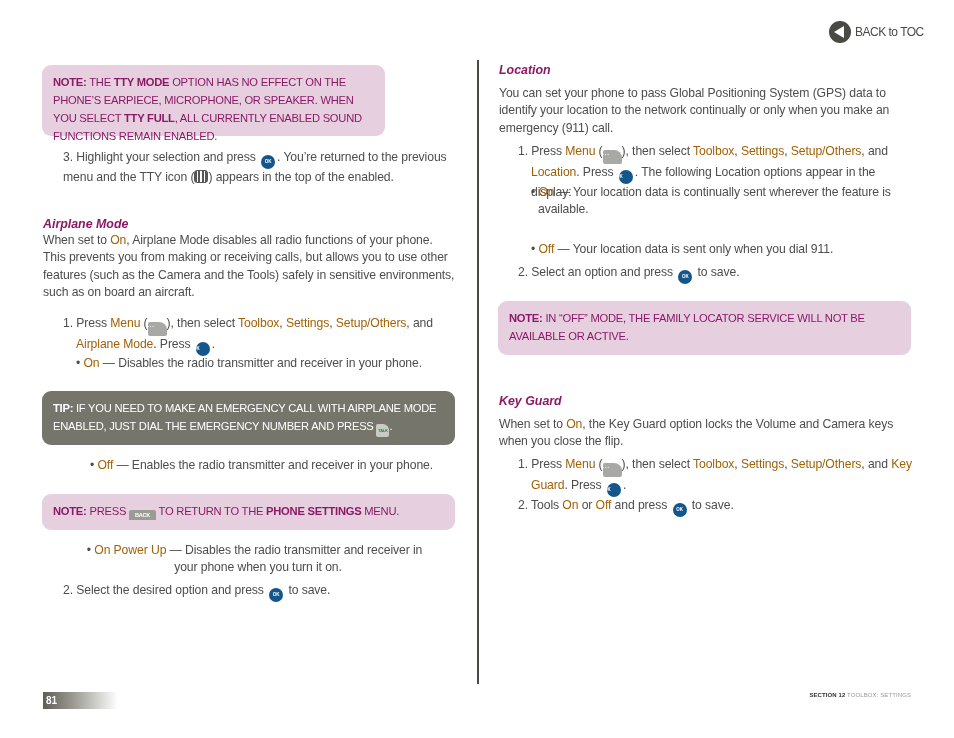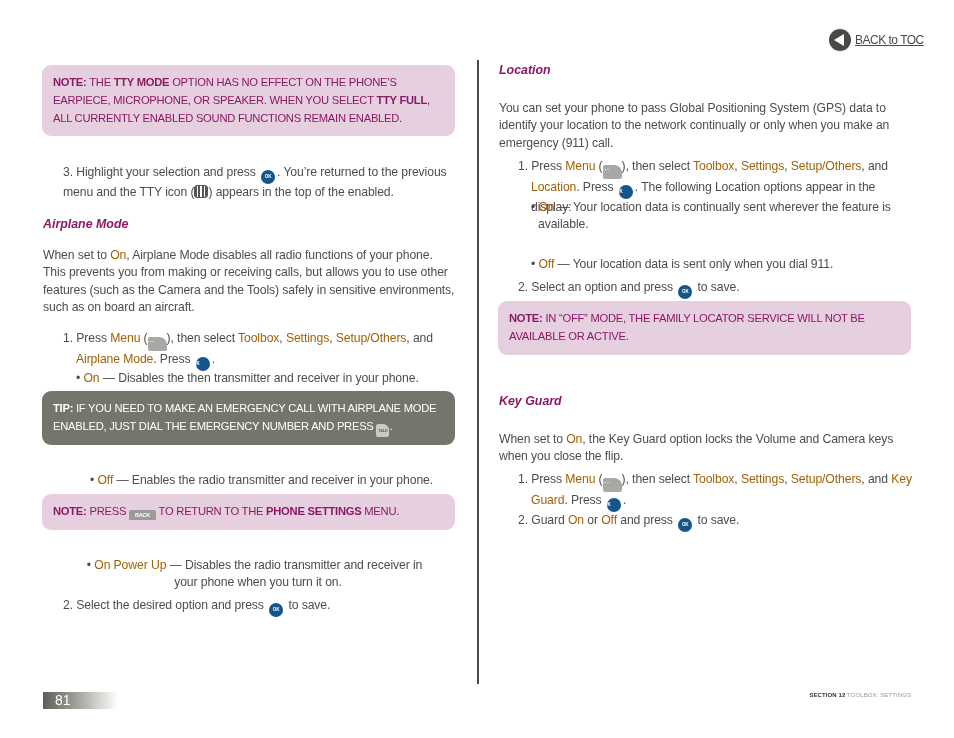--- a/index.html
+++ b/index.html
@@ -3,21 +3,21 @@
 <meta charset="utf-8">
 <style>
   html, body { margin: 0; padding: 0; }
   body {
     width: 954px; height: 738px; position: relative; overflow: hidden;
     background: #ffffff;
     font-family: "Liberation Sans", "DejaVu Sans", sans-serif;
     color: #4a4a4a;
   }
   .abs { position: absolute; }
-  .p { font-size: 12.2px; line-height: 17.4px; color: #4d4d4d; letter-spacing: -0.1px; margin-top: 15px; }
+  .p { font-size: 12.2px; line-height: 17.4px; color: #4d4d4d; letter-spacing: -0.1px; }
   .b { color: #a16207; }
   .h { font-size: 12.4px; font-weight: bold; font-style: italic; color: #8b1a66; }
   .note {
     position: absolute; background: #e6cfdf; border-radius: 9px;
     color: #8b1a66; font-family: "Liberation Sans Narrow", "Liberation Sans", sans-serif;
     font-size: 11.2px; line-height: 18px; text-transform: uppercase;
     letter-spacing: -0.25px; box-sizing: border-box; padding: 8px 11px;
   }
   .note b { font-weight: bold; }
   .tip {
@@ -44,45 +44,45 @@
     display: inline-block; width: 27px; height: 10px; background: #9b9b95;
     color: #fff; font-size: 5.5px; font-weight: bold; line-height: 11px; text-align: center;
     border-radius: 2px 2px 0 0; vertical-align: -2px;
   }
   .talk {
     display: inline-block; width: 13px; height: 13px; background: #c8cbc4;
     color: #2d8a3a; font-size: 4px; font-weight: bold; line-height: 13px; text-align: center;
     border-radius: 2px 6px 2px 2px; vertical-align: -2px;
   }
   .divider { position: absolute; left: 477px; top: 60px; width: 1.5px; height: 624px; background: #4a4a44; }
-  .back-toc { position: absolute; left: 829px; top: 29px; display: flex; align-items: center; gap: 4px; text-decoration: underline; }
+  .back-toc { position: absolute; left: 829px; top: 21px; display: flex; align-items: center; gap: 4px; }
   .back-circle { width: 22px; height: 22px; border-radius: 50%; background: #4a4a44; position: relative; }
   .back-circle::after {
     content: ""; position: absolute; left: 5px; top: 5px;
     border-top: 6px solid transparent; border-bottom: 6px solid transparent; border-right: 10px solid #fff;
   }
   .back-label { font-size: 12px; color: #4a4a44; letter-spacing: -0.5px; }
   .pagenum {
     position: absolute; left: 43px; top: 692px; width: 75px; height: 17px;
     background: linear-gradient(90deg, #5e5e56 0%, #9a9a92 40%, #ffffff 100%);
-    color: #fff; font-size: 14px; font-weight: normal; line-height: 17px; padding-left: 12px; box-sizing: border-box;
+    color: #fff; font-size: 10px; font-weight: bold; line-height: 17px; padding-left: 3px; box-sizing: border-box;
   }
   .footer-sec { position: absolute; right: 43px; top: 692px; font-size: 6px; letter-spacing: 0.1px; }
   .footer-sec .s1 { color: #333; font-weight: bold; }
   .footer-sec .s2 { color: #999; }
 </style>
 </head>
 <body>
 
 <div class="back-toc">
   <div class="back-circle"></div>
   <span class="back-label">BACK to TOC</span>
 </div>
 
-<div class="note" style="left:42px; top:65px; width:413px; height:71px;">
+<div class="note" style="left:42px; top:65px; width:343px; height:71px;">
   <b>NOTE:</b><span> The </span><b>TTY Mode</b><span> option has no effect on the phone’s earpiece, microphone, or speaker. When you select </span><b>TTY Full</b><span>, all currently enabled sound functions remain enabled.</span>
 </div>
 
 <div class="abs p" style="left:63px; top:149px; width:395px;">
   <span>3.</span>
   <span>Highlight your selection and press </span><span class="ok">OK</span><span>. You’re returned to the previous menu and the TTY icon (</span><span class="tty"></span><span>) appears in the top of the enabled.</span>
 </div>
 
 <div class="abs h" style="left:43px; top:217px;">Airplane Mode</div>
 
@@ -90,21 +90,21 @@
   <span>When set to </span><span class="b">On</span><span>, Airplane Mode disables all radio functions of your phone. This prevents you from making or receiving calls, but allows you to use other features (such as the Camera and the Tools) safely in sensitive environments, such as on board an aircraft.</span>
 </div>
 
 <div class="abs p" style="left:63px; top:315px; width:395px; padding-left:13px; text-indent:-13px;">
   <span>1.</span>
   <span>Press </span><span class="b">Menu</span><span> (</span><span class="menu">···</span><span>), then select </span><span class="b">Toolbox</span>, <span class="b">Settings</span>, <span class="b">Setup/Others</span><span>, and</span>
   <span class="b">Airplane Mode</span><span>. Press </span><span class="ok">OK</span><span>.</span>
 </div>
 
 <div class="abs p" style="left:76px; top:355px; width:380px;">
-  • <span class="b">On</span><span> — Disables the then transmitter and receiver in your phone.</span>
+  • <span class="b">On</span><span> — Disables the radio transmitter and receiver in your phone.</span>
 </div>
 
 <div class="tip" style="left:42px; top:391px; width:413px; height:54px;">
   <b>TIP:</b><span> If you need to make an emergency call with Airplane Mode enabled, just dial the emergency number and press </span><span class="talk">TALK</span><span>.</span>
 </div>
 
 <div class="abs p" style="left:90px; top:457px; width:380px;">
   • <span class="b">Off</span><span> — Enables the radio transmitter and receiver in your phone.</span>
 </div>
 
@@ -157,20 +157,20 @@
 </div>
 
 <div class="abs p" style="left:518px; top:456px; width:395px; padding-left:13px; text-indent:-13px;">
   <span>1.</span>
   <span>Press </span><span class="b">Menu</span><span> (</span><span class="menu">···</span><span>), then select </span><span class="b">Toolbox</span>, <span class="b">Settings</span>, <span class="b">Setup/Others</span><span>, and</span>
   <span class="b">Key Guard</span><span>. Press </span><span class="ok">OK</span><span>.</span>
 </div>
 
 <div class="abs p" style="left:518px; top:497px; width:395px;">
   <span>2.</span>
-  <span>Guard </span><span class="b">On</span><span> or </span><span class="b">Off</span><span> and press </span><span class="ok">OK</span><span> to save.</span>
+  <span>Tools </span><span class="b">On</span><span> or </span><span class="b">Off</span><span> and press </span><span class="ok">OK</span><span> to save.</span>
 </div>
 
 <div class="pagenum">81</div>
 <div class="footer-sec">
   <span class="s1">SECTION 12</span>
   <span class="s2">TOOLBOX: SETTINGS</span>
 </div>
 
 </body></html>

